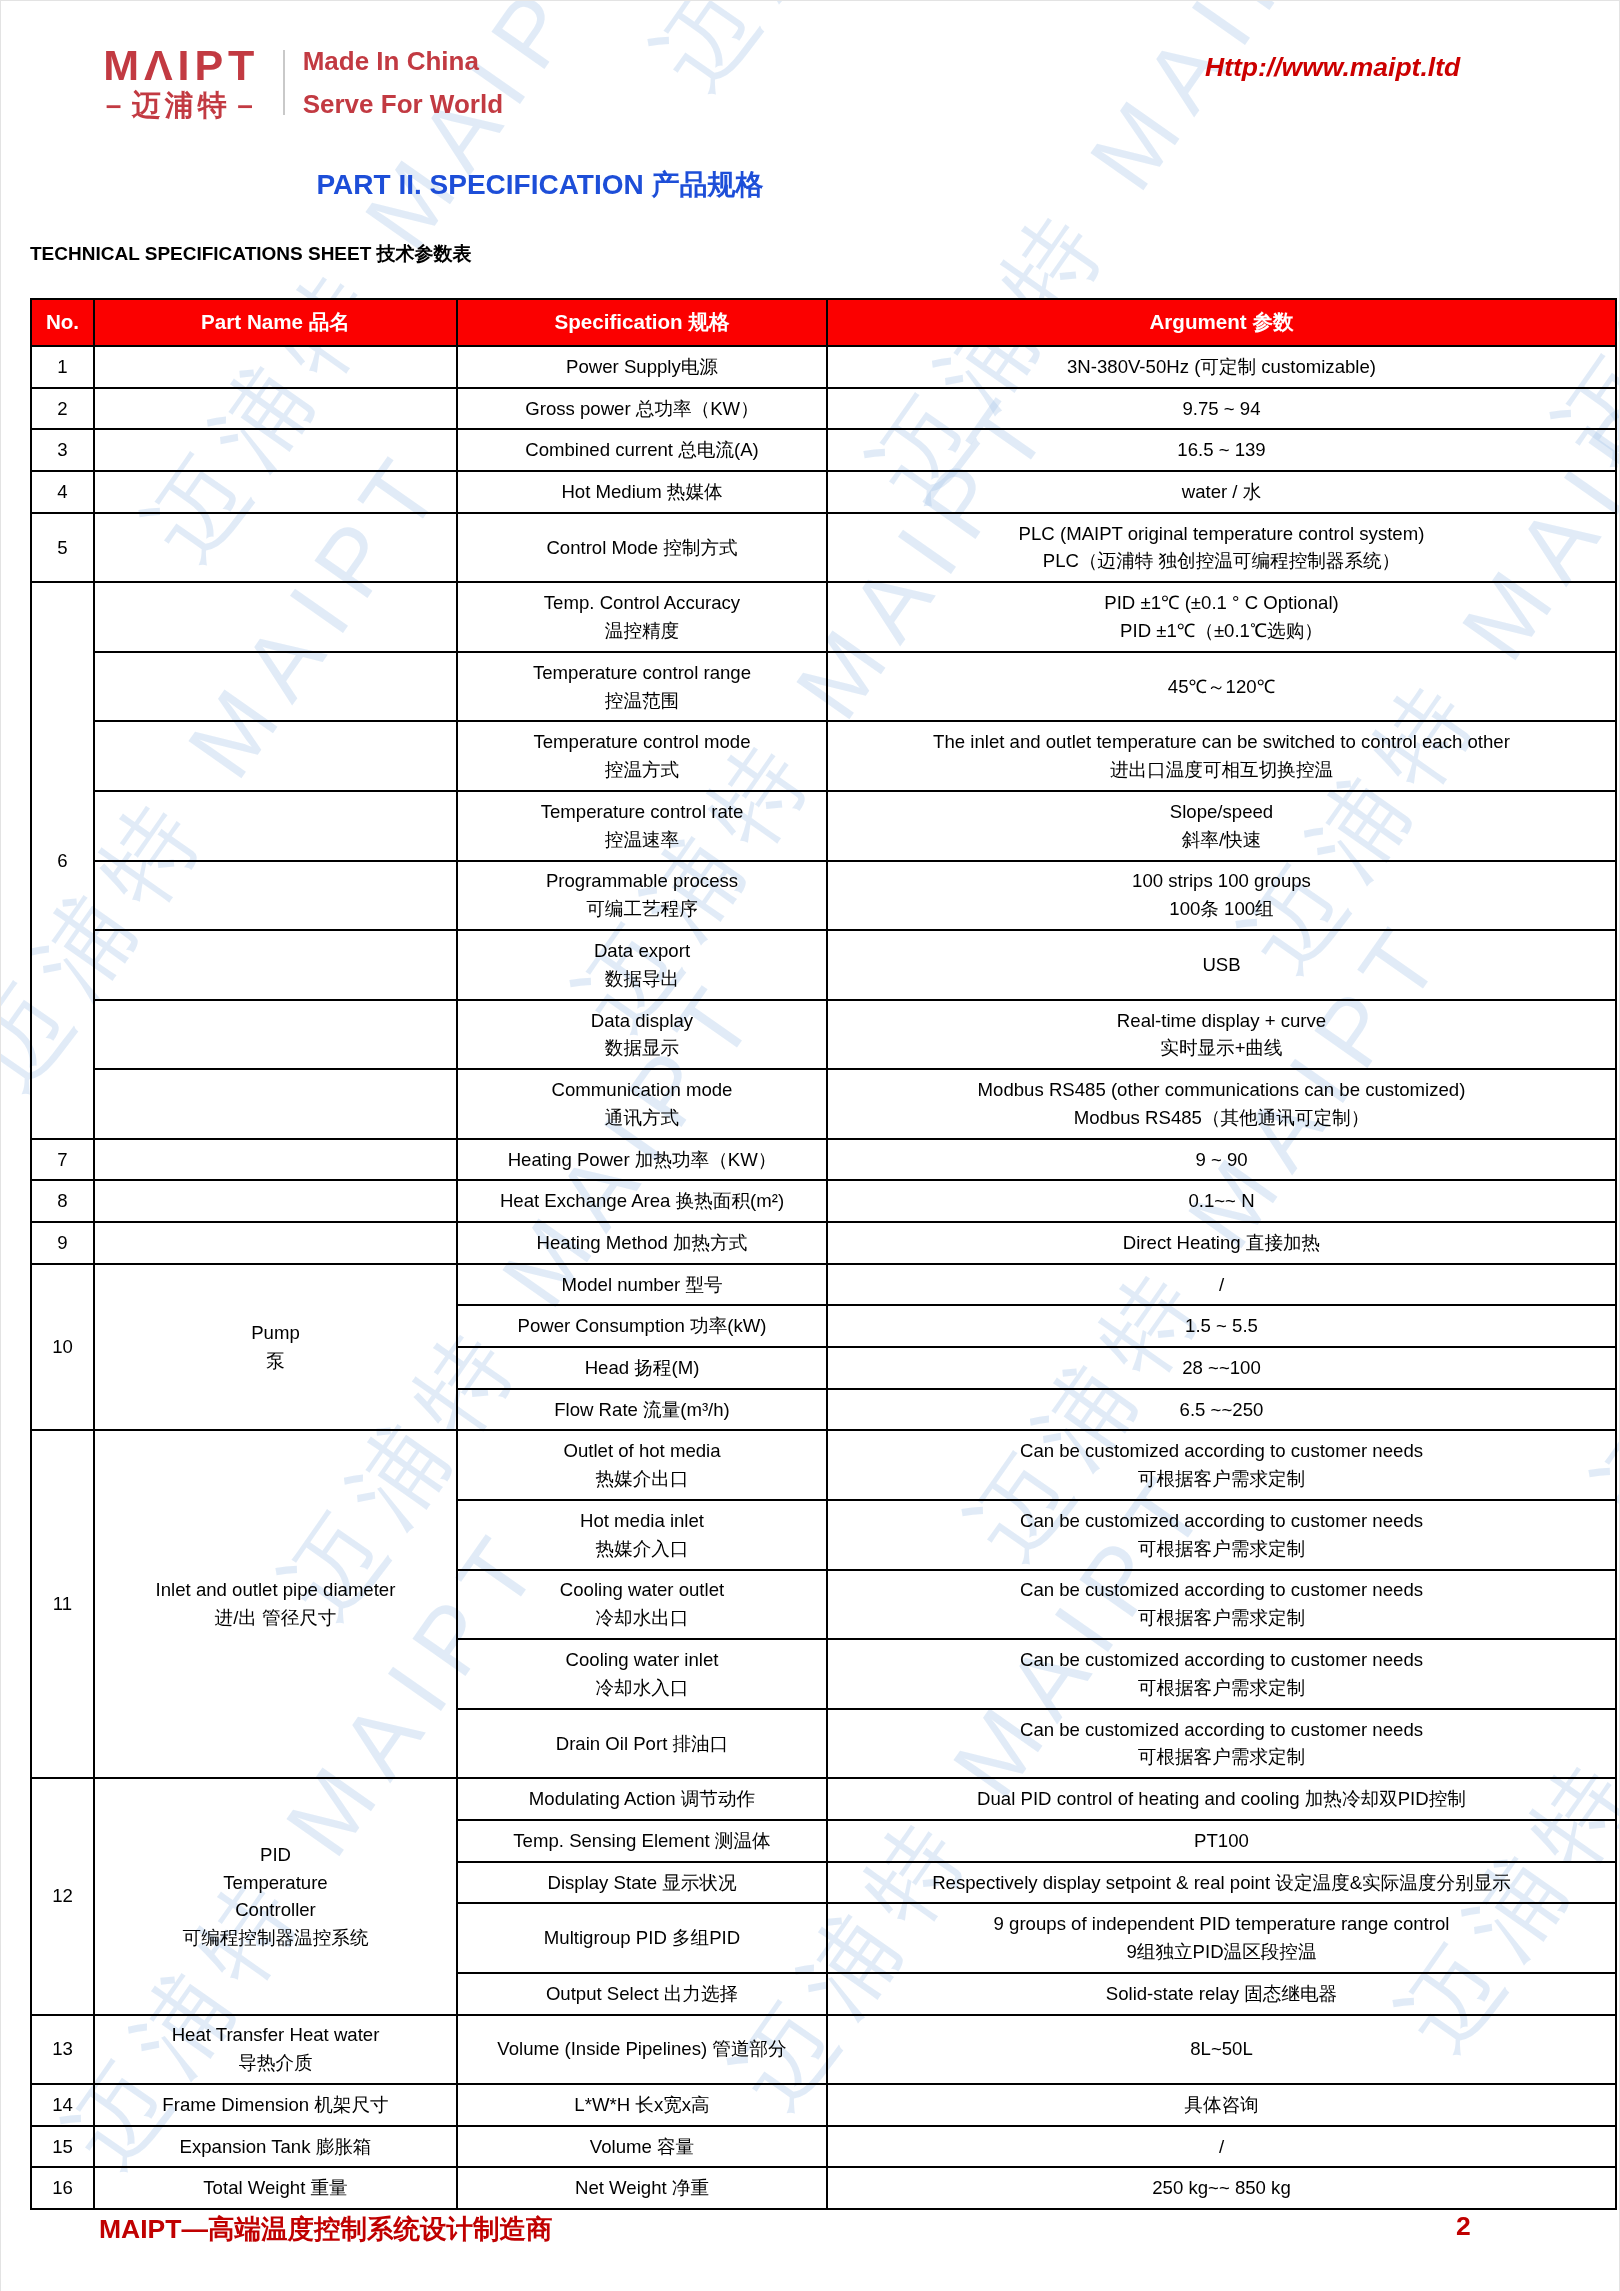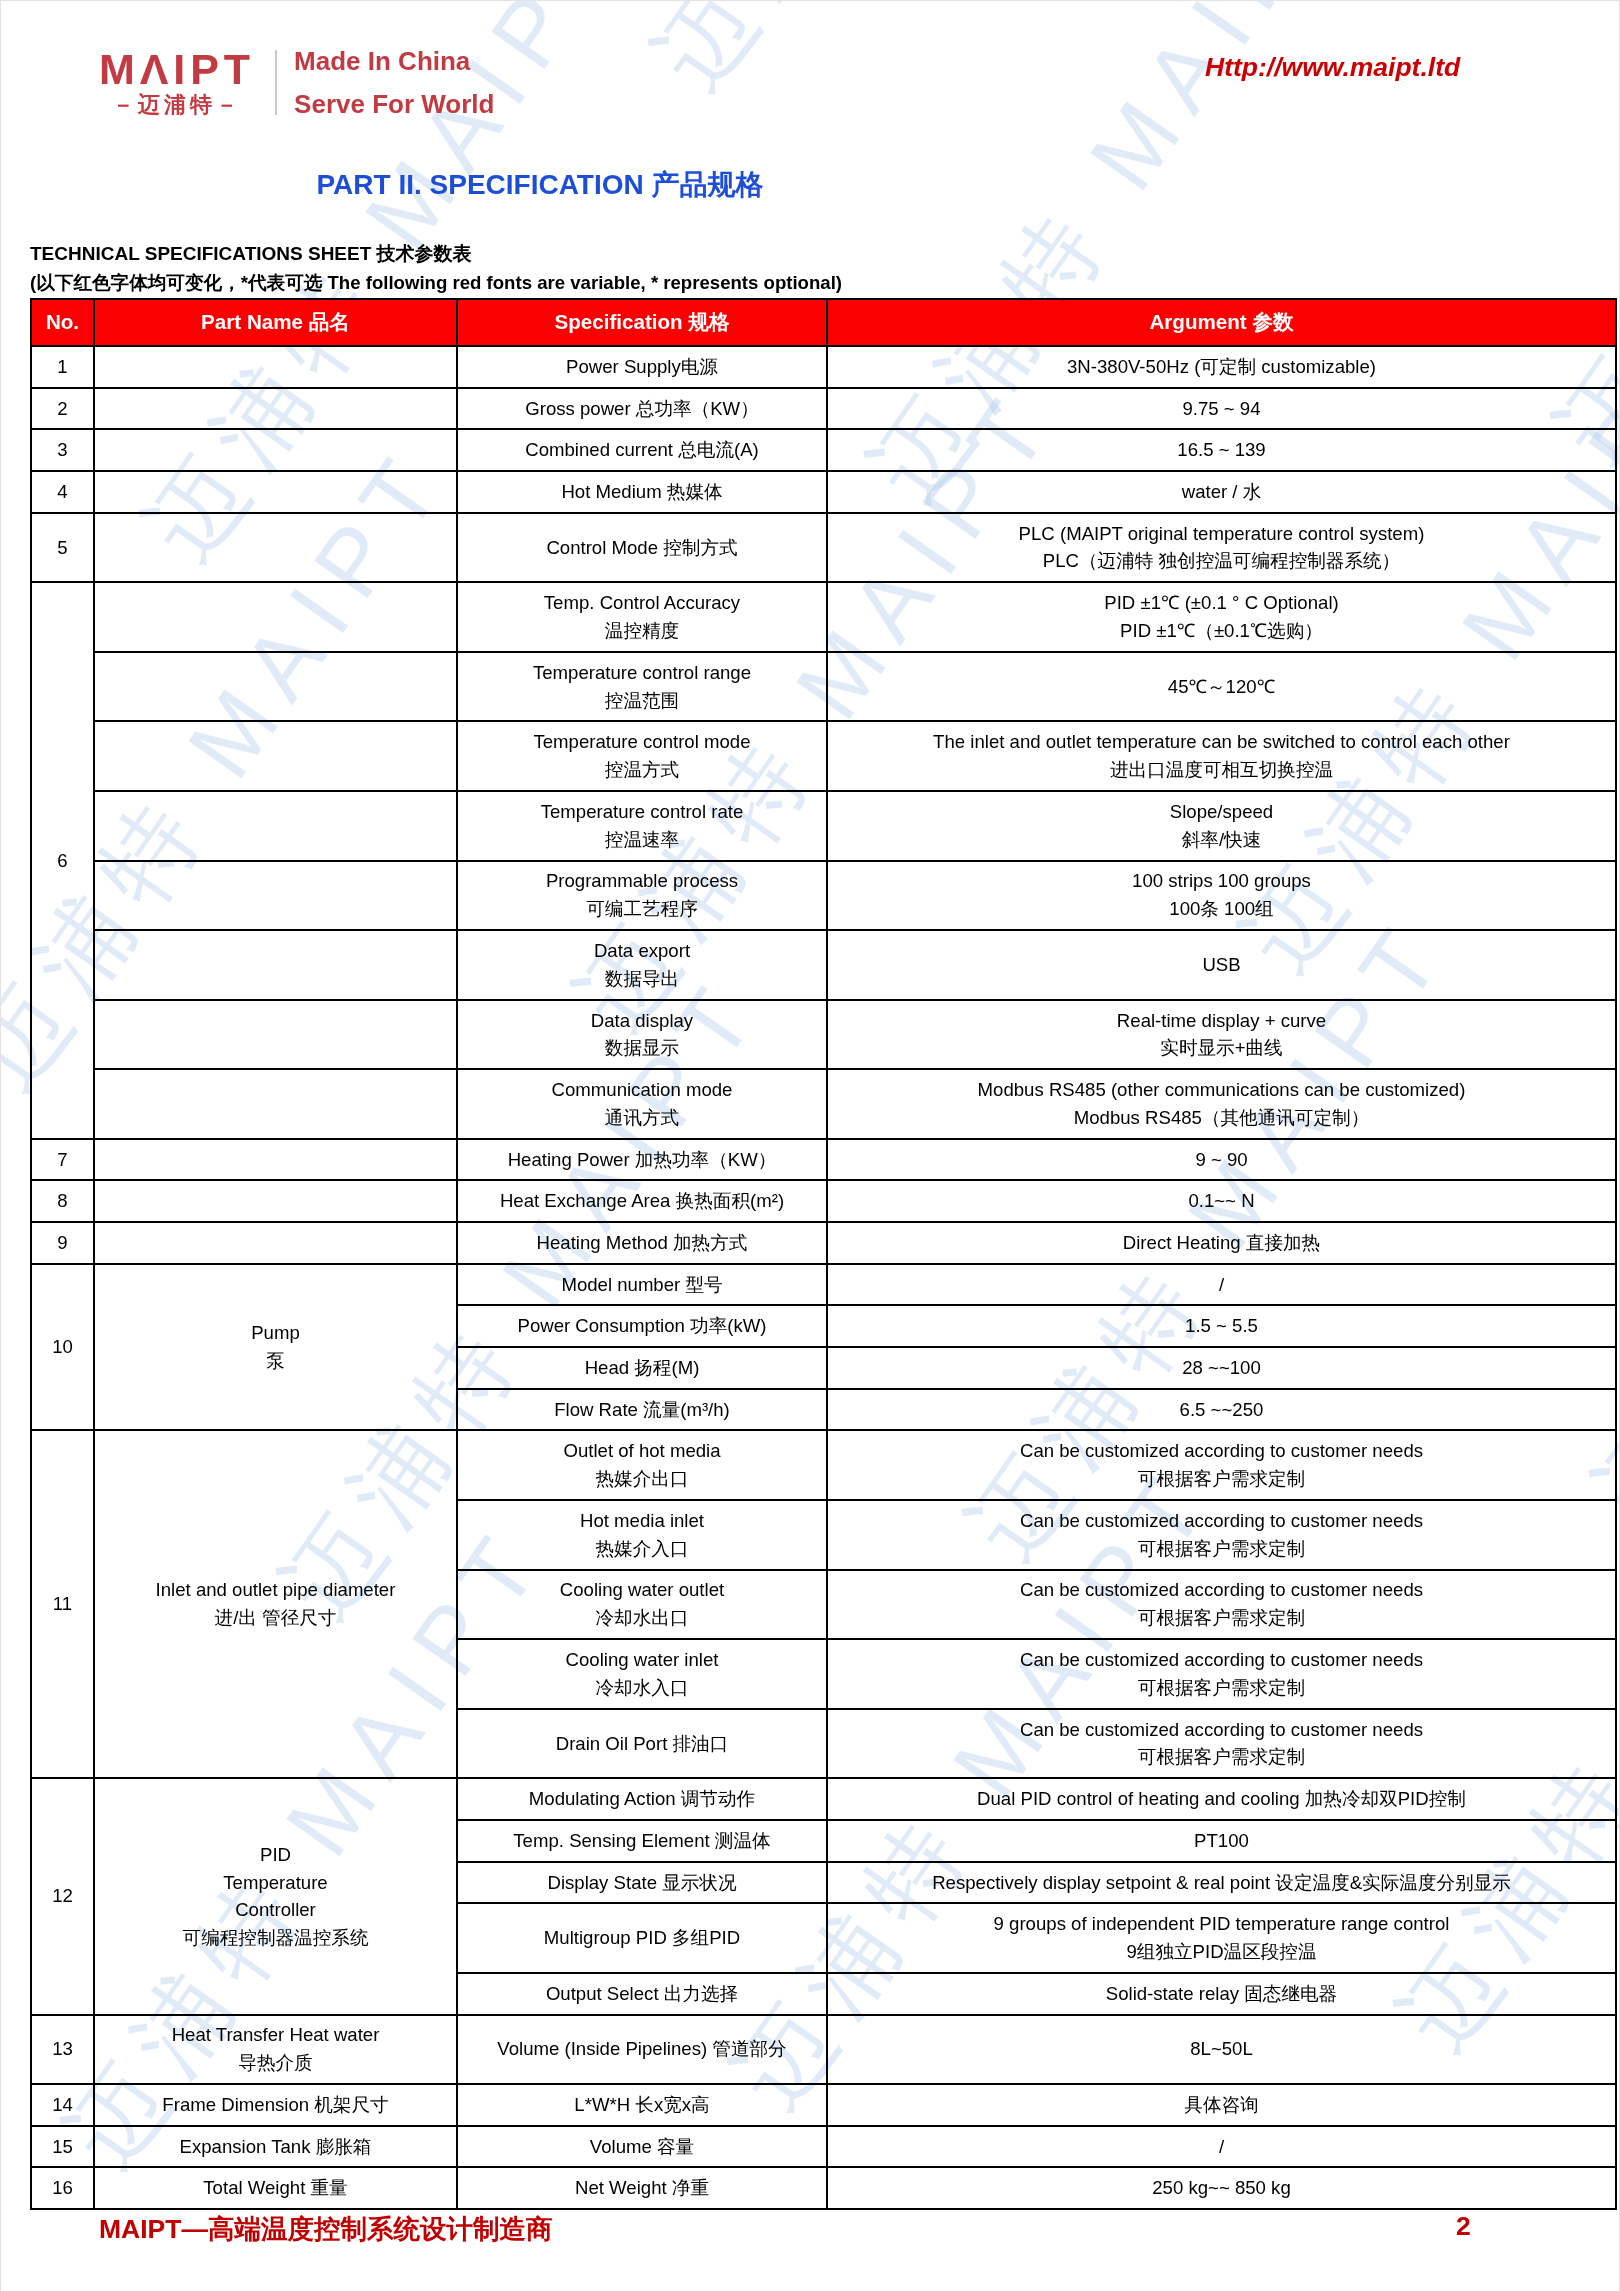--- a/index.html
+++ b/index.html
@@ -9,21 +9,21 @@
   
   .watermarks{position:absolute;inset:0;pointer-events:none;z-index:0;}
   .wm{position:absolute;white-space:nowrap;font-size:94px;font-weight:400;
       letter-spacing:17.6px;color:#a9c7e9;opacity:.34;transform:rotate(-55deg);
       transform-origin:left top;}
   
   .hdr{position:absolute;left:0;top:0;width:100%;z-index:2;}
   .logo-wrap{position:absolute;left:98px;top:39px;display:flex;align-items:center;}
   .logo-text{color:#c23a42;text-align:center;}
   .logo-brand{font-size:43px;font-weight:800;letter-spacing:4.9px;line-height:1.05;}
-  .logo-brand-cn{font-size:22px;font-weight:700;letter-spacing:3.9px;line-height:1.2;}
+  .logo-brand-cn{font-size:29px;font-weight:700;letter-spacing:3.9px;line-height:1.2;}
   .logo-divider{width:2px;height:65px;background:#c9c9c9;margin:0 17.6px 0 19.6px;}
   .logo-tagline{color:#c23a42;font-size:26px;font-weight:600;line-height:1.65;}
   .site-url{position:absolute;left:1204px;top:51px;color:#cc0000;font-size:26.5px;
             font-weight:700;font-style:italic;}
   
   .doc-title{position:absolute;left:0;top:165px;width:1078px;text-align:center;
              font-size:28px;font-weight:700;color:#1d4ed8;z-index:2;}
   .sheet-heading{position:absolute;left:29px;top:240px;font-size:19px;font-weight:700;color:#000;z-index:2;}
   .sheet-note{position:absolute;left:29px;top:269px;font-size:18.6px;font-weight:700;color:#000;z-index:2;}
   
@@ -77,21 +77,20 @@
       <div class="logo-tagline">
         <div>Made In China</div>
         <div>Serve For World</div>
       </div>
     </div>
     <div class="site-url">Http://www.maipt.ltd</div>
   </div>
 
   <div class="doc-title">PART II. SPECIFICATION 产品规格</div>
   <div class="sheet-heading">TECHNICAL SPECIFICATIONS SHEET 技术参数表</div>
-  <div class="sheet-note">(以下红色字体均可变化，*代表可选  The following red fonts are variable, * represents optional)</div>
 
   <div class="tbl-wrap">
     <table class="spec">
       <thead>
         <tr class="hdr-row">
             <th class="col-no">No.</th>
             <th class="col-part">Part Name 品名</th>
             <th class="col-spec">Specification 规格</th>
             <th class="col-arg">Argument 参数</th>
           </tr>

